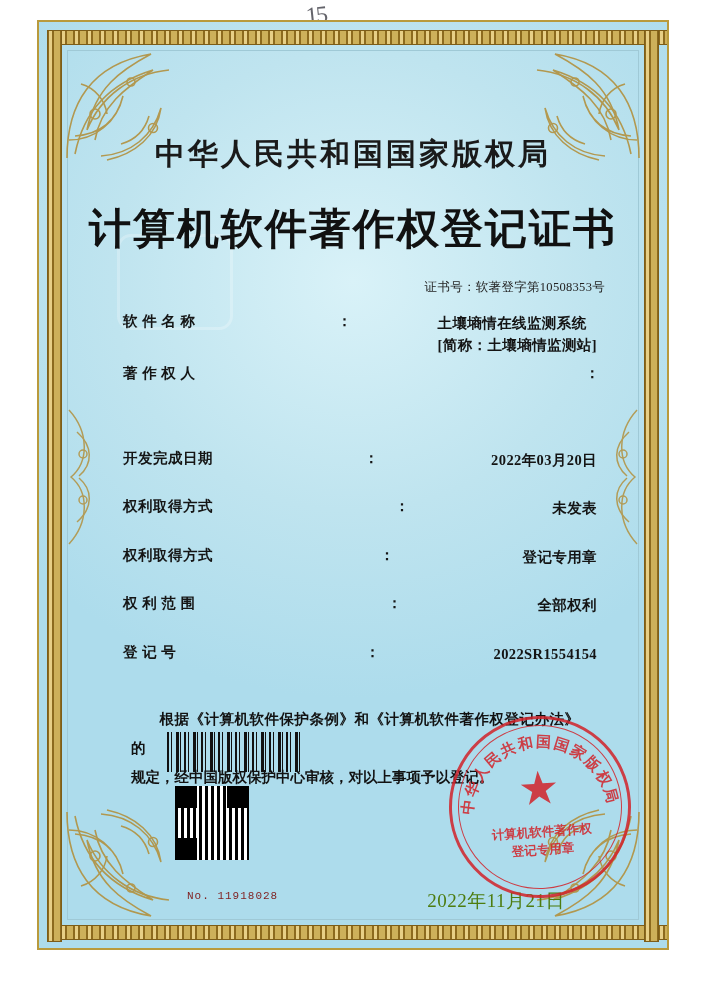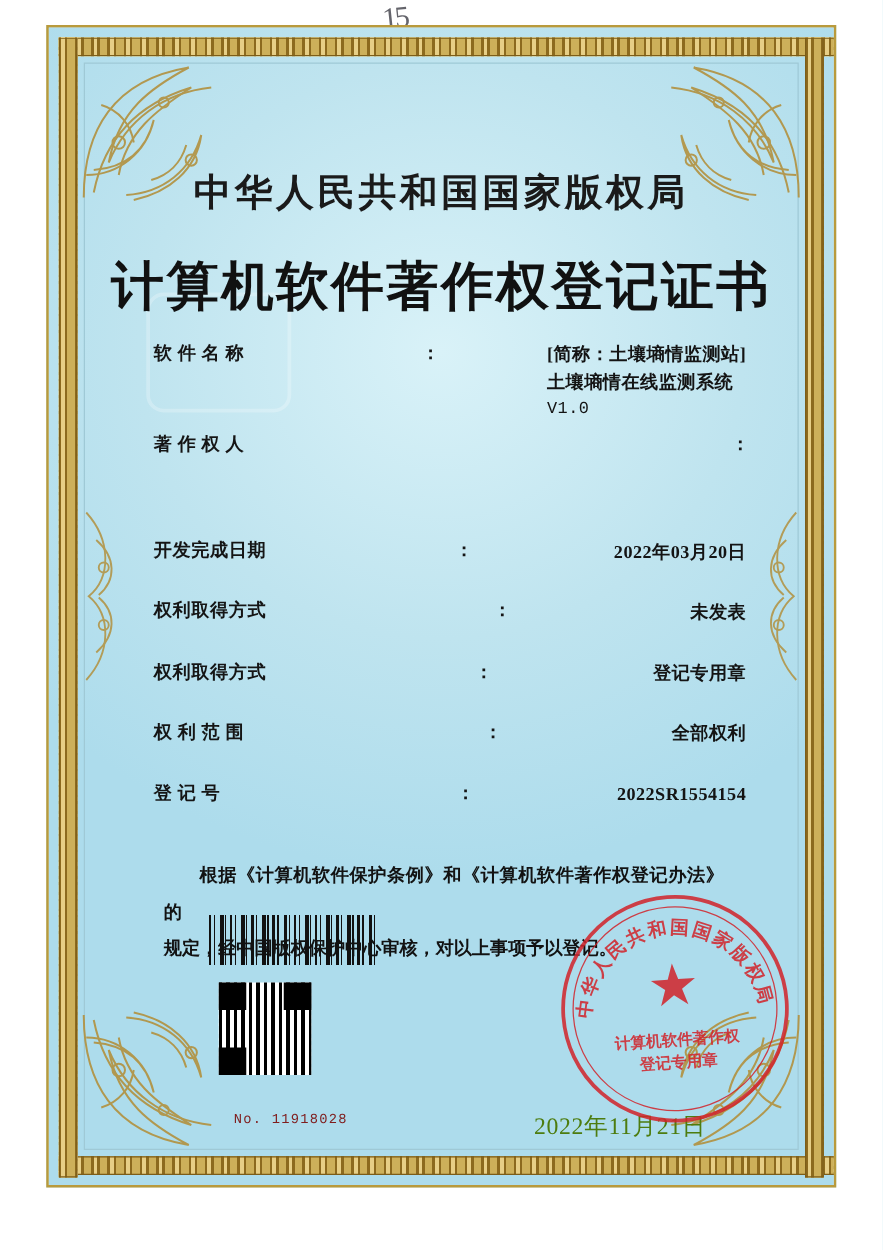--- a/index.html
+++ b/index.html
@@ -387,30 +387,32 @@
     </g>
   </svg>
 
   <div class="ghost-emblem"></div>
 
   <div class="content">
 
     <div class="title-main">中华人民共和国国家版权局</div>
     <div class="title-sub">计算机软件著作权登记证书</div>
 
+    <div class="cert-no">
+      <span>证书号：</span><span>软著登字第10508353号</span>
+    </div>
 
     <div class="fields">
 
       <div class="field-row">
         <div class="field-label">软 件 名 称</div>
         <div class="field-colon">：</div>
         <div class="field-value value-lines">
+          <div>土壤墒情在线监测系统</div>
           <div>[简称：土壤墒情监测站]</div>
-          <div>土壤墒情在线监测系统</div>
-          <div class="mono" style="font-family:'Liberation Mono',monospace;font-weight:normal;font-size:13.5px;">V1.0</div>
         </div>
       </div>
 
       <div class="field-row spaced">
         <div class="field-label">著 作 权 人</div>
         <div class="field-colon">：</div>
       </div>
 
       <div class="gap-lg"></div>
 

